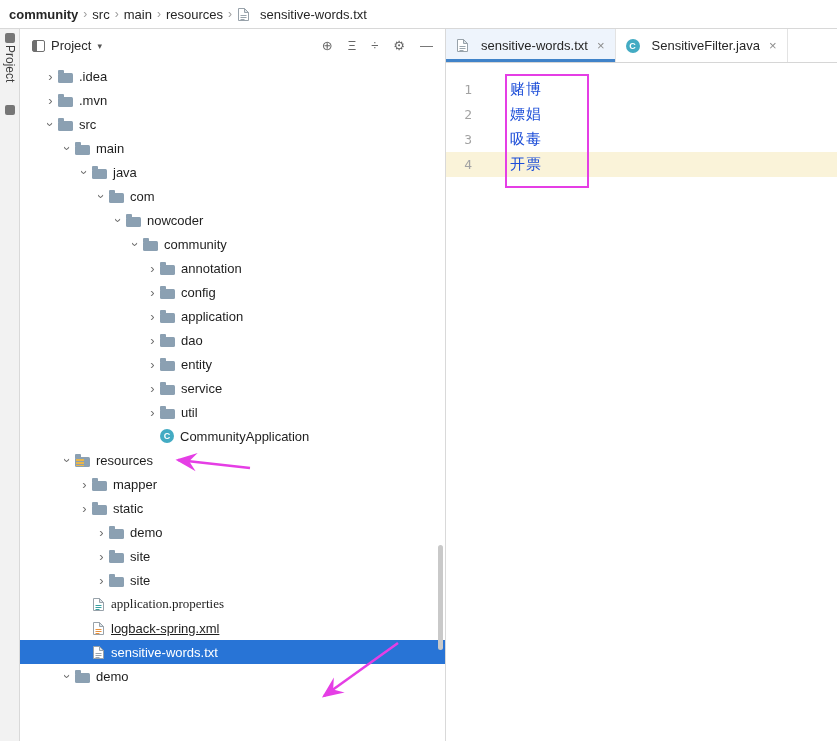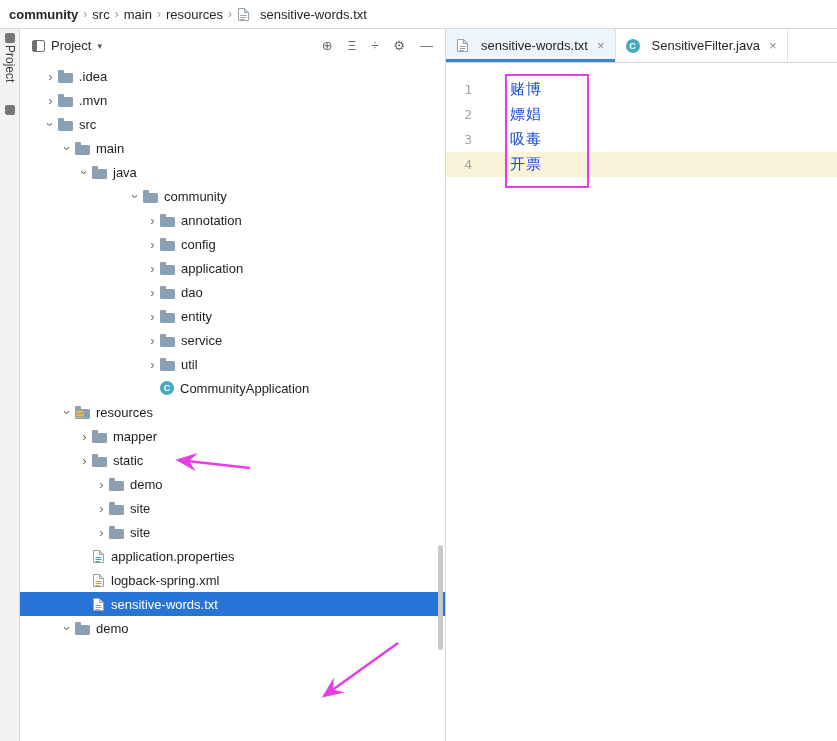--- a/index.html
+++ b/index.html
@@ -146,20 +146,30 @@
           <div class="trow" style="padding-left: 40px;">
             <span class="chev open">›</span>
             <span class="icon folder"></span>
             <span class="tlabel">main</span>
           </div>
           <div class="trow" style="padding-left: 57px;">
             <span class="chev open">›</span>
             <span class="icon folder"></span>
             <span class="tlabel">java</span>
           </div>
+          <div class="trow" style="padding-left: 74px;">
+            <span class="chev open">›</span>
+            <span class="icon folder"></span>
+            <span class="tlabel">com</span>
+          </div>
+          <div class="trow" style="padding-left: 91px;">
+            <span class="chev open">›</span>
+            <span class="icon folder"></span>
+            <span class="tlabel">nowcoder</span>
+          </div>
           <div class="trow" style="padding-left: 108px;">
             <span class="chev open">›</span>
             <span class="icon folder"></span>
             <span class="tlabel">community</span>
           </div>
           <div class="trow" style="padding-left: 125px;">
             <span class="chev">›</span>
             <span class="icon folder"></span>
             <span class="tlabel">annotation</span>
           </div>
@@ -221,34 +231,34 @@
           <div class="trow" style="padding-left: 74px;">
             <span class="chev">›</span>
             <span class="icon folder"></span>
             <span class="tlabel">site</span>
           </div>
           <div class="trow" style="padding-left: 74px;">
             <span class="chev">›</span>
             <span class="icon folder"></span>
             <span class="tlabel">site</span>
           </div>
-          <div class="trow" style="padding-left: 57px;">
+          <div class="trow" style="padding-left: 57px; font-family: Liberation Serif, serif;">
             <span class="chev none">›</span>
             <span class="icon file">
               <svg width="13" height="15" viewBox="0 0 13 15">
                 <path d="M1.5 1.5h6l4 4v8h-10z" fill="#fff" stroke="#98a2aa"></path>
                 <path d="M7.5 1.5l4 4h-4z" fill="#dde4e8" stroke="#98a2aa"></path>
                 <rect x="3.5" y="8" width="6" height="1" fill="#38a0a0"></rect>
                 <rect x="3.5" y="10" width="6" height="1" fill="#38a0a0"></rect>
                 <rect x="3.5" y="12" width="4" height="1" fill="#38a0a0"></rect>
               </svg>
             </span>
             <span class="tlabel">application.properties</span>
           </div>
-          <div class="trow" style="padding-left: 57px;">
+          <div class="trow" style="padding-left: 57px; text-decoration: underline;">
             <span class="chev none">›</span>
             <span class="icon file">
               <svg width="13" height="15" viewBox="0 0 13 15">
                 <path d="M1.5 1.5h6l4 4v8h-10z" fill="#fff" stroke="#98a2aa"></path>
                 <path d="M7.5 1.5l4 4h-4z" fill="#dde4e8" stroke="#98a2aa"></path>
                 <rect x="3.5" y="8" width="6" height="1" fill="#e8913c"></rect>
                 <rect x="3.5" y="10" width="6" height="1" fill="#e8913c"></rect>
                 <rect x="3.5" y="12" width="4" height="1" fill="#e8913c"></rect>
               </svg>
             </span>

